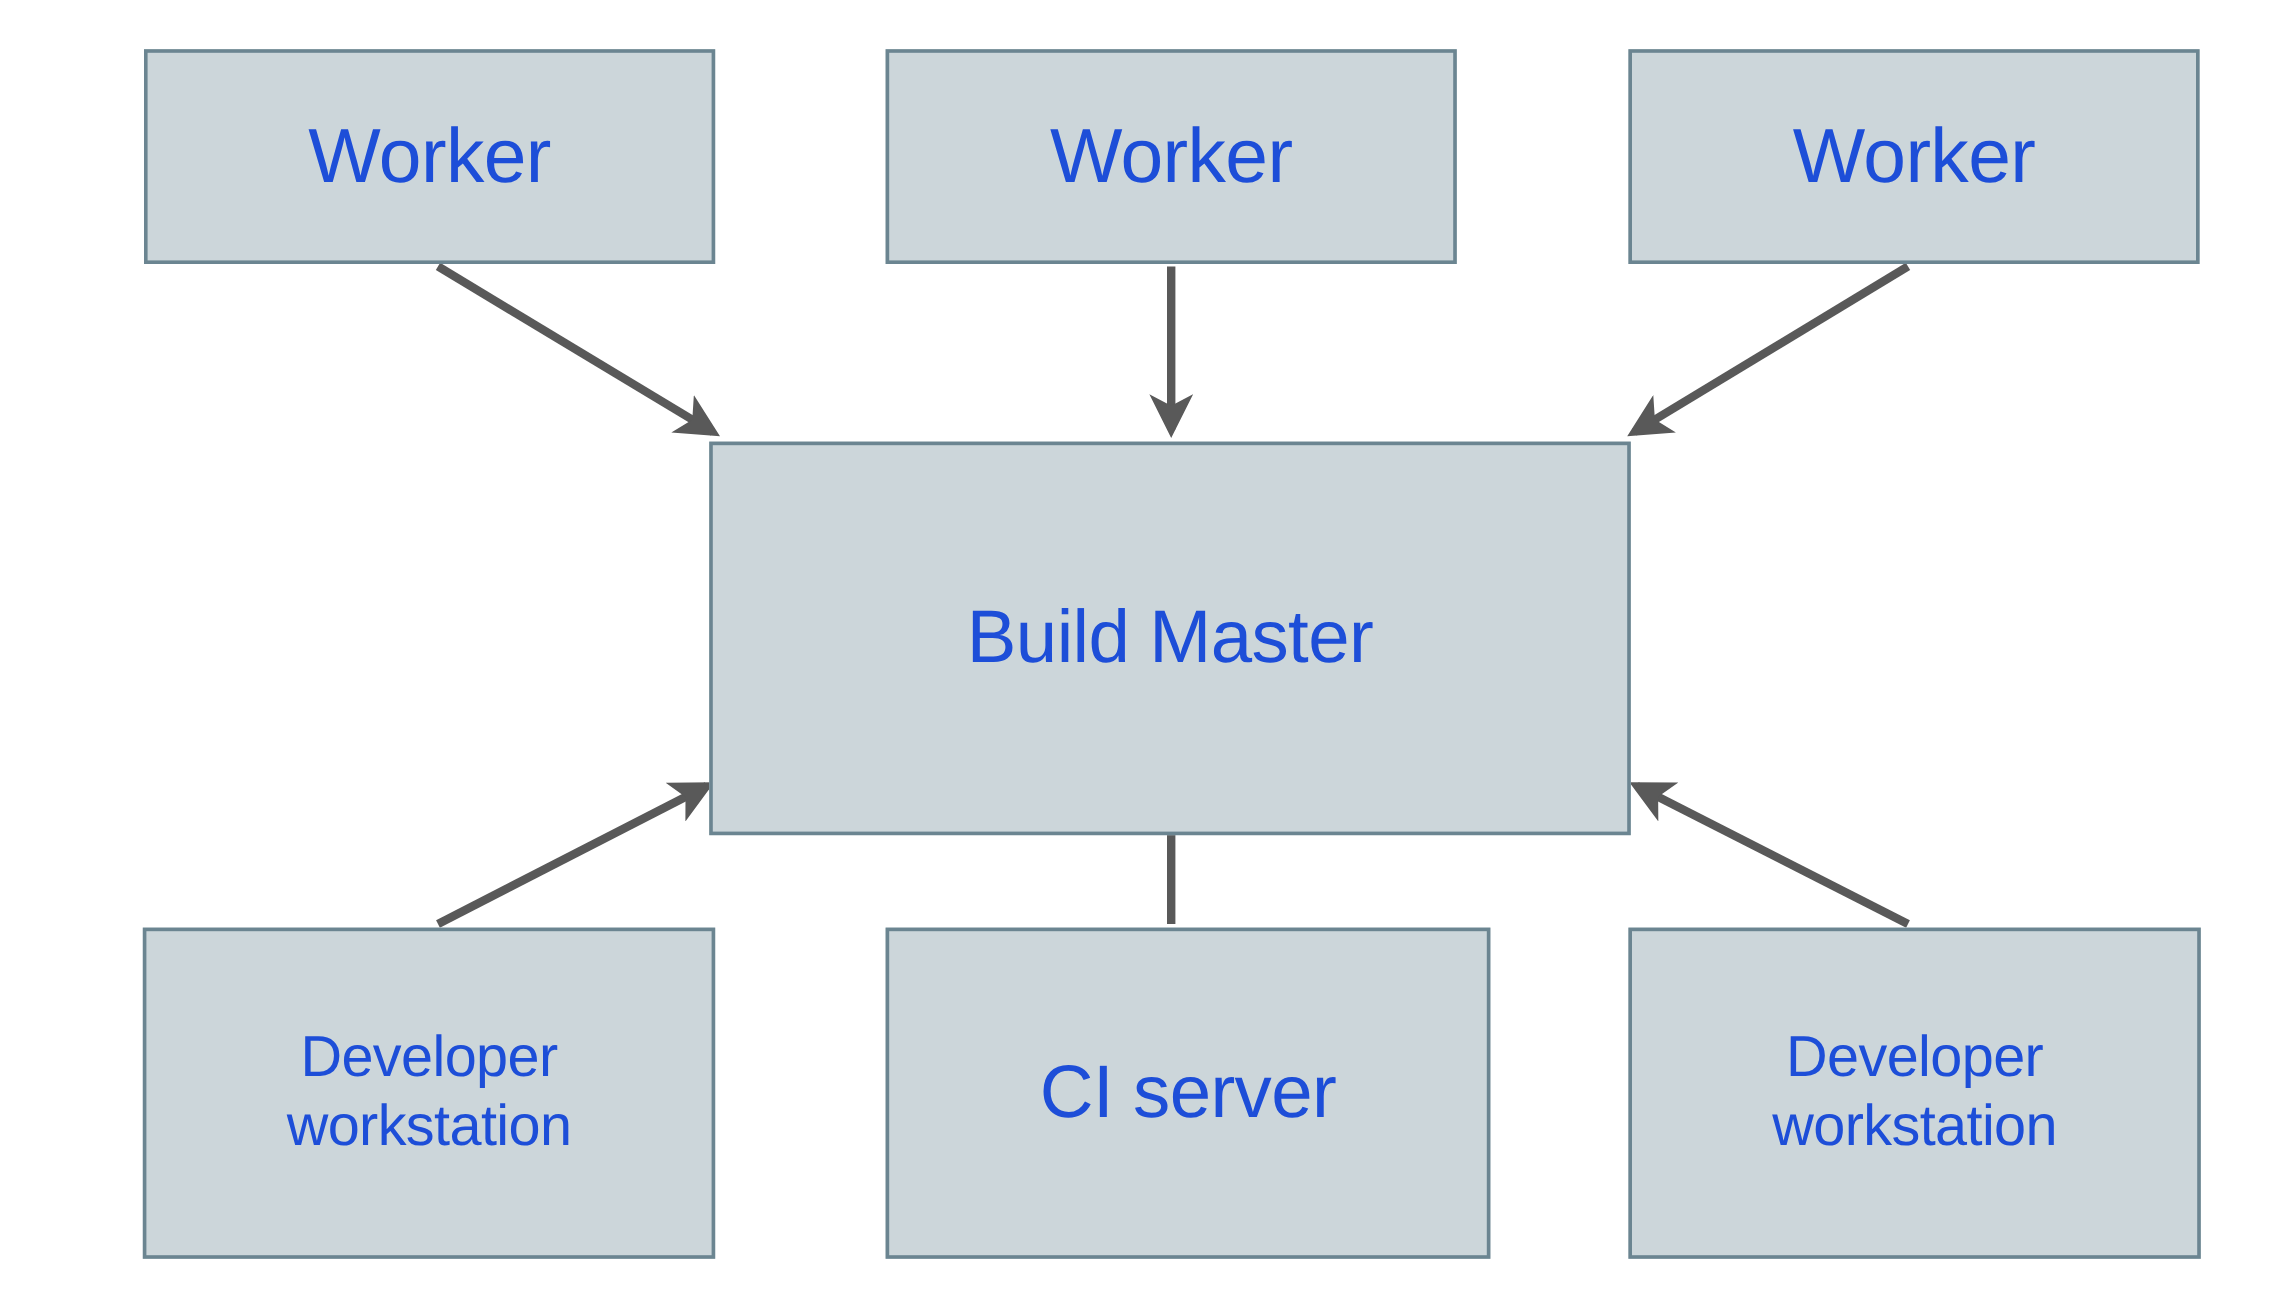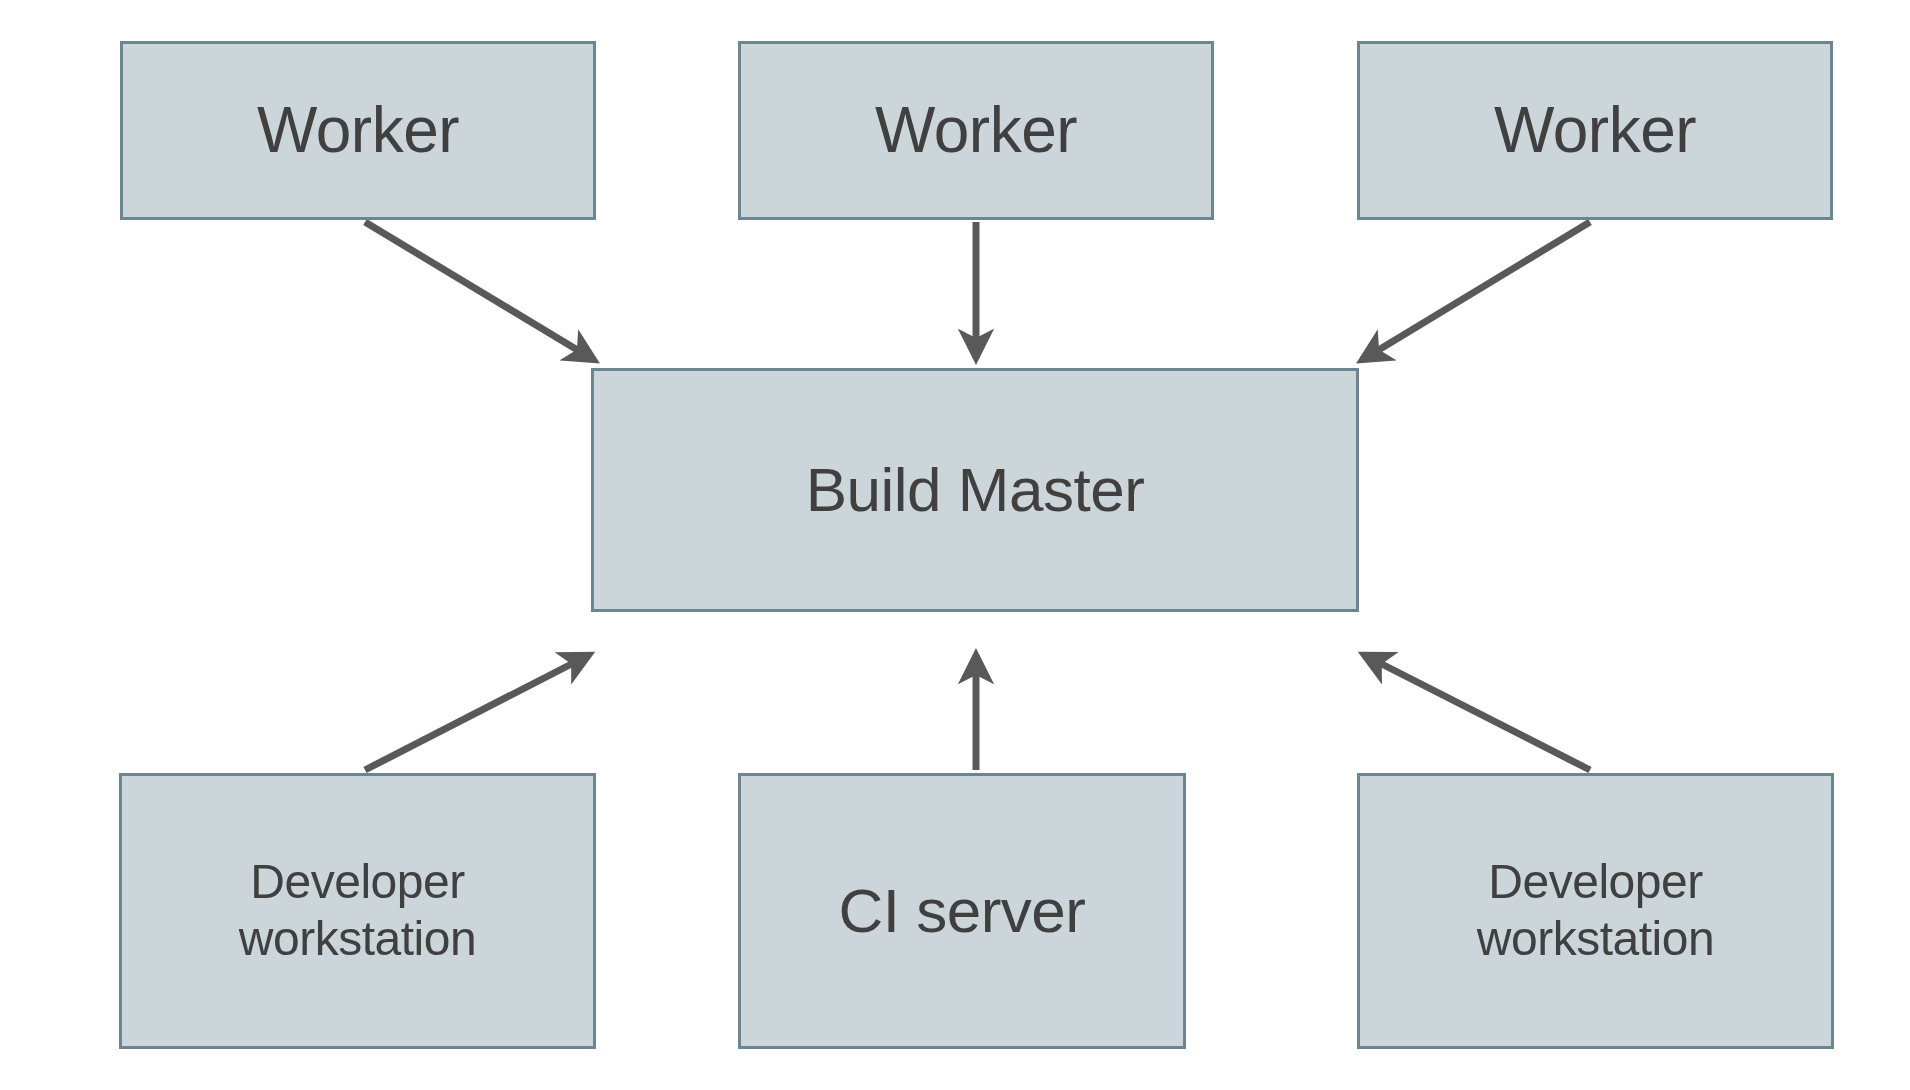--- a/index.html
+++ b/index.html
@@ -27,38 +27,38 @@
   }
   .node {
     position: absolute;
     box-sizing: border-box;
     background: #ccd6da;
     border: 3px solid #6b8591;
     display: flex;
     align-items: center;
     justify-content: center;
     text-align: center;
-    color: #404040;
+    color: #1d4ed8;
     z-index: 2;
   }
   .node-label {
     font-family: "Liberation Sans", sans-serif;
     font-weight: 400;
     line-height: 1.18;
     letter-spacing: -0.5px;
     white-space: pre-line;
     padding: 0 10px;
   }
   
   #node-worker-1 { left: 120px;  top: 41px;  width: 476px; height: 179px; }
   #node-worker-2 { left: 738px;  top: 41px;  width: 476px; height: 179px; }
   #node-worker-3 { left: 1357px; top: 41px;  width: 476px; height: 179px; }
-  #node-build-master { left: 591px; top: 368px; width: 768px; height: 244px; }
+  #node-build-master { left: 591px; top: 368px; width: 768px; height: 328px; }
   #node-dev-1 { left: 119px;  top: 773px; width: 477px; height: 276px; }
-  #node-ci    { left: 738px;  top: 773px; width: 448px; height: 276px; }
+  #node-ci    { left: 738px;  top: 773px; width: 504px; height: 276px; }
   #node-dev-2 { left: 1357px; top: 773px; width: 477px; height: 276px; }
 
   #node-worker-1 .node-label,
   #node-worker-2 .node-label,
   #node-worker-3 .node-label { font-size: 64px; }
   #node-build-master .node-label { font-size: 62px; }
   #node-dev-1 .node-label,
   #node-dev-2 .node-label { font-size: 48px; }
   #node-ci .node-label { font-size: 62px; }
 </style>

